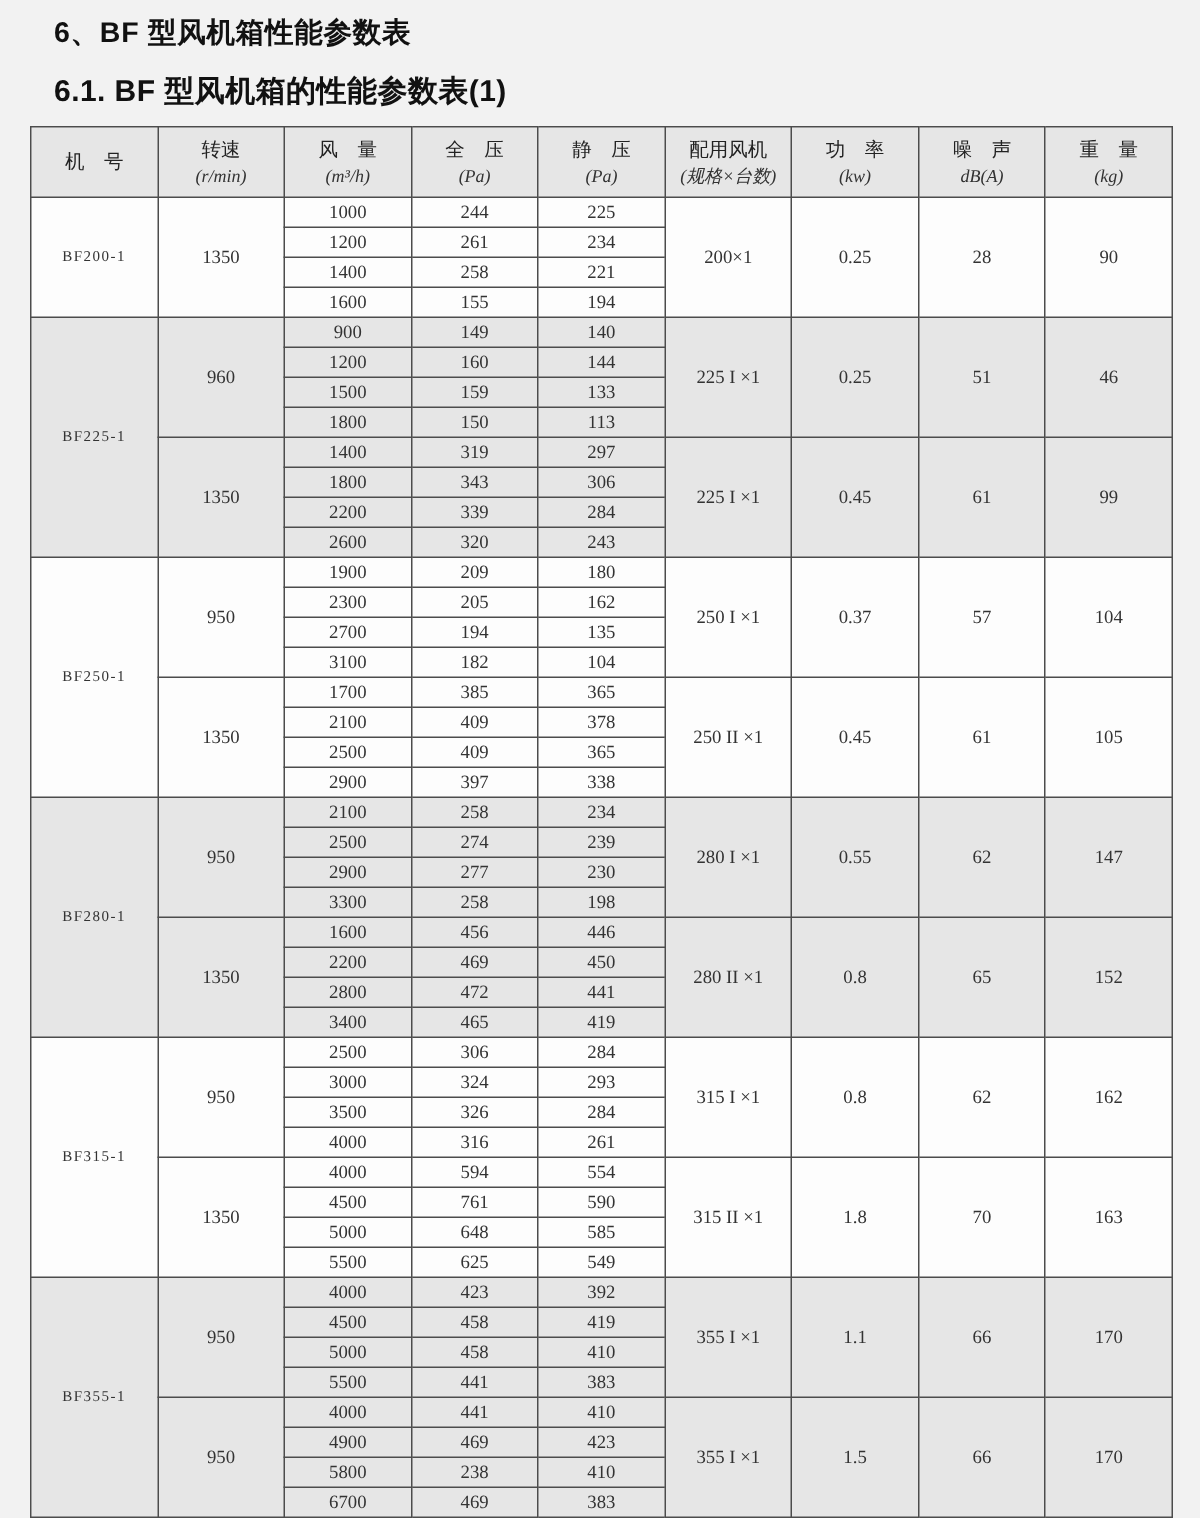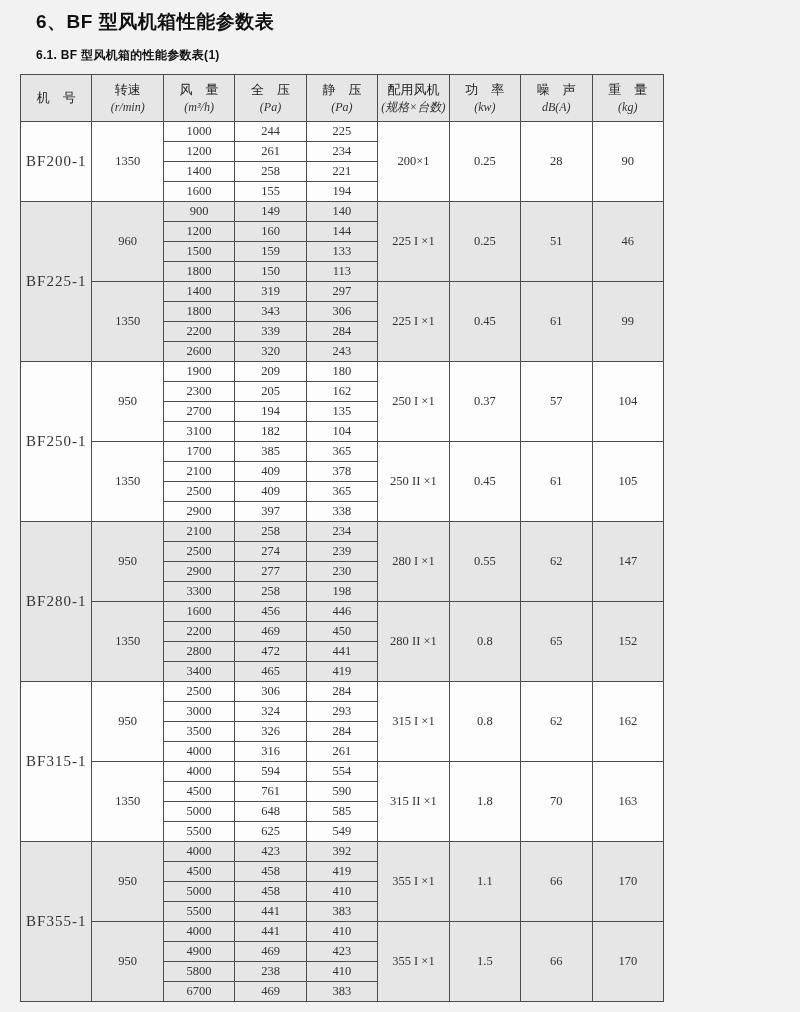--- a/index.html
+++ b/index.html
@@ -15,29 +15,29 @@
     font-family: "Liberation Sans", sans-serif;
     font-weight: bold;
     font-size: 19px;
     color: #111;
     margin: 9px 16px 0 36px;
     letter-spacing: 0.5px;
   }
   .doc-subtitle {
     font-family: "Liberation Sans", sans-serif;
     font-weight: bold;
-    font-size: 12px;
+    font-size: 20px;
     color: #111;
     margin: 12px 0 0 36px;
     letter-spacing: 0.3px;
   }
   table.spec {
     border-collapse: collapse;
     table-layout: fixed;
-    width: 644px;
+    width: 762px;
     margin: 10px 0 0 20px;
     background: #fdfdfd;
   }
   .spec th, .spec td {
     border: 1px solid #4c4c4c;
     text-align: center;
     vertical-align: middle;
     padding: 0;
   }
   .spec thead th {
@@ -49,21 +49,21 @@
     color: #222;
   }
   .spec thead .h2 { font-size: 12px; color: #333; font-style: italic; }
   .spec td {
     height: 20px;
     font-size: 12.5px;
     color: #333;
     background: #fdfdfd;
   }
   .spec tr.shaded td { background: #e6e6e6; }
-  .spec td.model { letter-spacing: 1px; font-size: 15px; }
+  .spec td.model { letter-spacing: 1px; font-size: 10px; }
 </style>
 </head>
 <body>
 
 <h1 class="doc-title">6、BF 型风机箱性能参数表</h1>
 <h2 class="doc-subtitle">6.1. BF 型风机箱的性能参数表(1)</h2>
 
 <table class="spec">
   <thead>
     <tr id="head-row">

